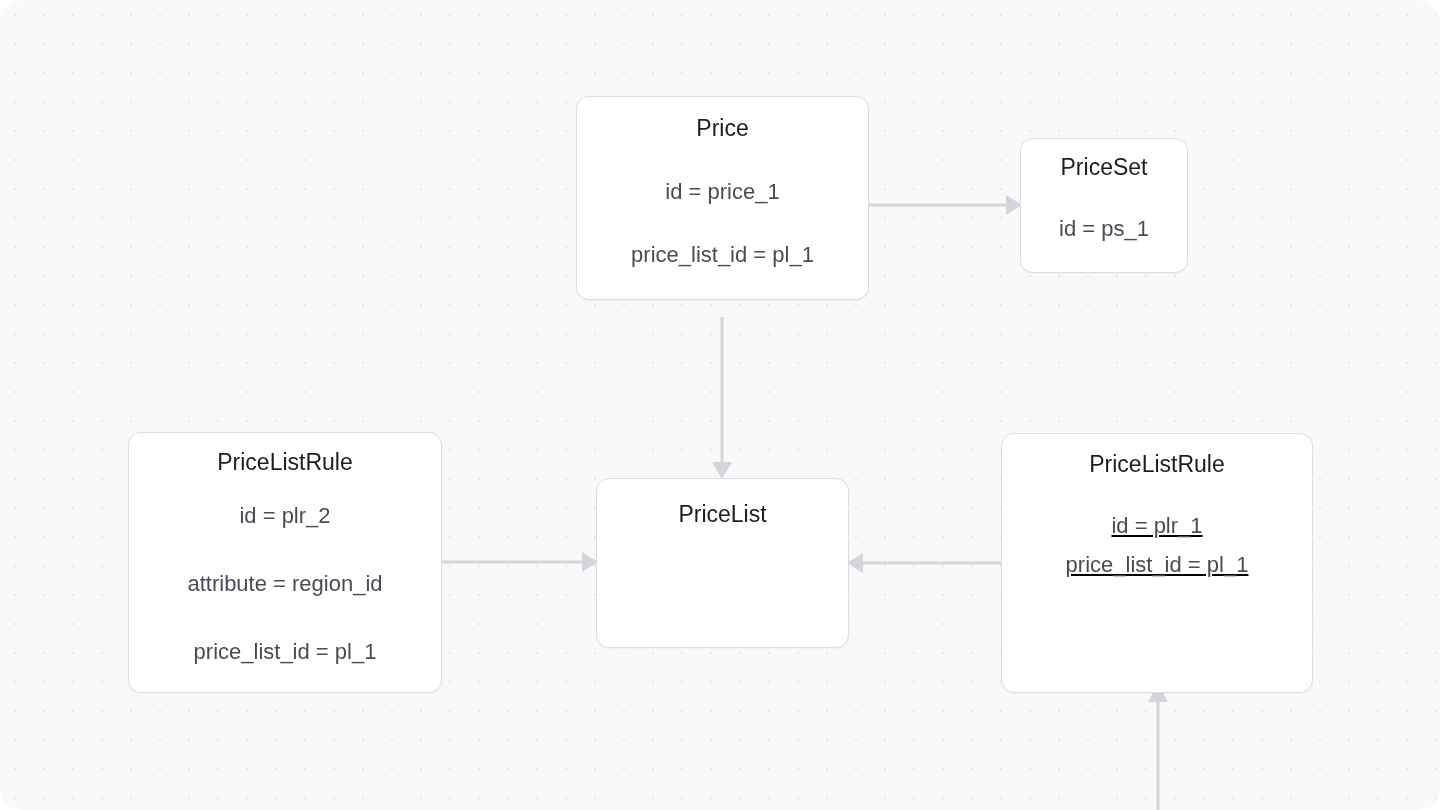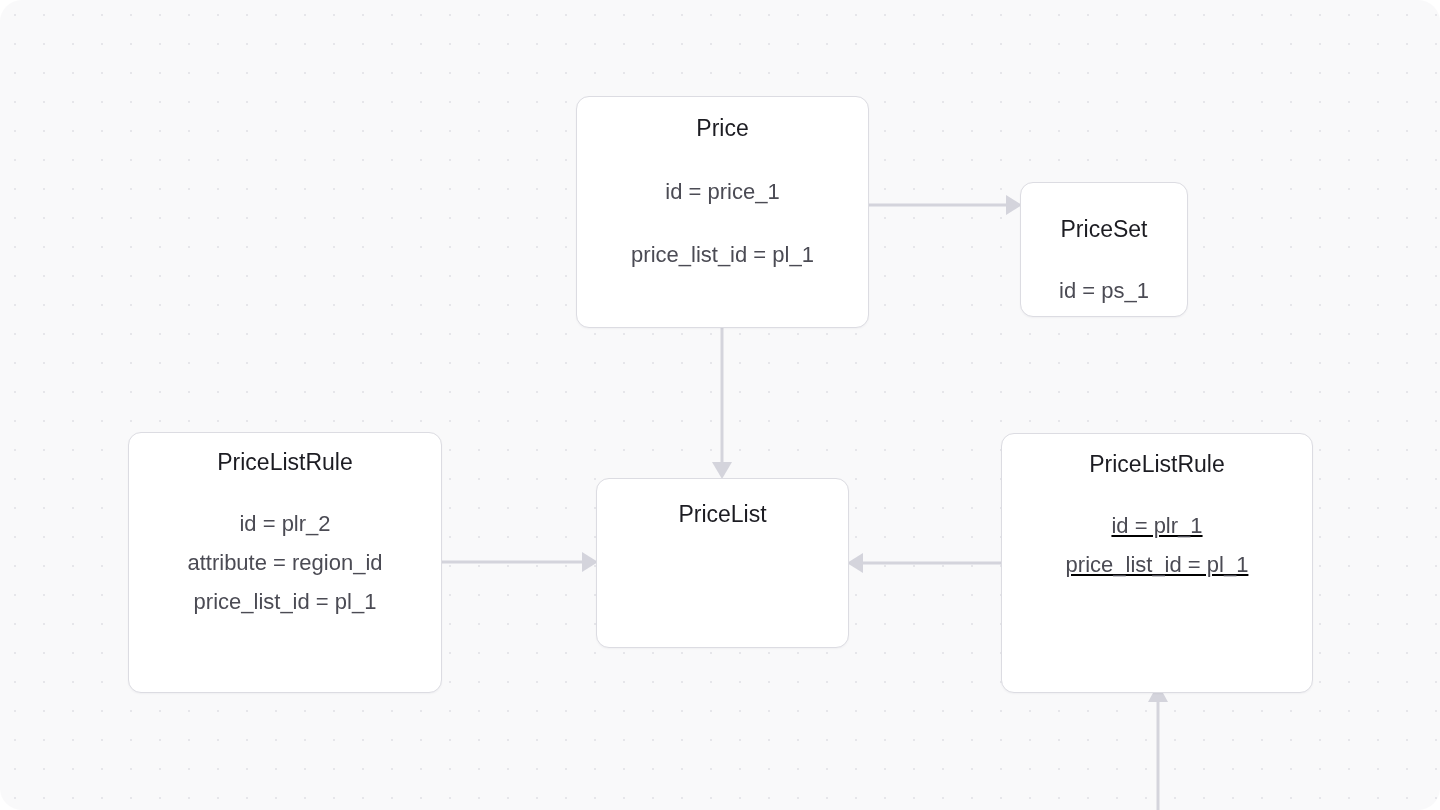--- a/index.html
+++ b/index.html
@@ -69,31 +69,31 @@
   .node-field {
     font-size: 22px;
     line-height: 39px;
     color: #4b4b54;
     font-weight: 400;
     text-align: center;
     white-space: nowrap;
   }
 
   
-  #node-price      { left: 576px;  top: 96px;  width: 293px; height: 232px; padding-top: 17px; }
+  #node-price      { left: 576px;  top: 96px;  width: 293px; height: 204px; padding-top: 17px; }
   #node-price .node-fields { margin-top: 30px; gap: 24px; }
 
-  #node-priceset   { left: 1020px; top: 138px; width: 168px; height: 135px; padding-top: 32px; margin-top: 44px; }
+  #node-priceset   { left: 1020px; top: 138px; width: 168px; height: 135px; padding-top: 14px; }
   #node-priceset .node-fields { margin-top: 28px; }
 
   #node-pricelist  { left: 596px;  top: 478px; width: 253px; height: 170px; padding-top: 21px; }
   #node-pricelist .node-fields { margin-top: 24px; }
 
   #node-plr-left   { left: 128px;  top: 432px; width: 314px; height: 261px; padding-top: 15px; }
-  #node-plr-left .node-fields { margin-top: 28px; }
+  #node-plr-left .node-fields { margin-top: 20px; gap: 29px; }
 
   #node-plr-right  { left: 1001px; top: 433px; width: 312px; height: 260px; padding-top: 16px; }
   #node-plr-right .node-fields { margin-top: 28px; text-decoration: underline; }
 </style>
 </head>
 <body>
 
 <div id="canvas">
 
   <svg id="edge-layer" width="1440" height="810" viewBox="0 0 1440 810" xmlns="http://www.w3.org/2000/svg">

